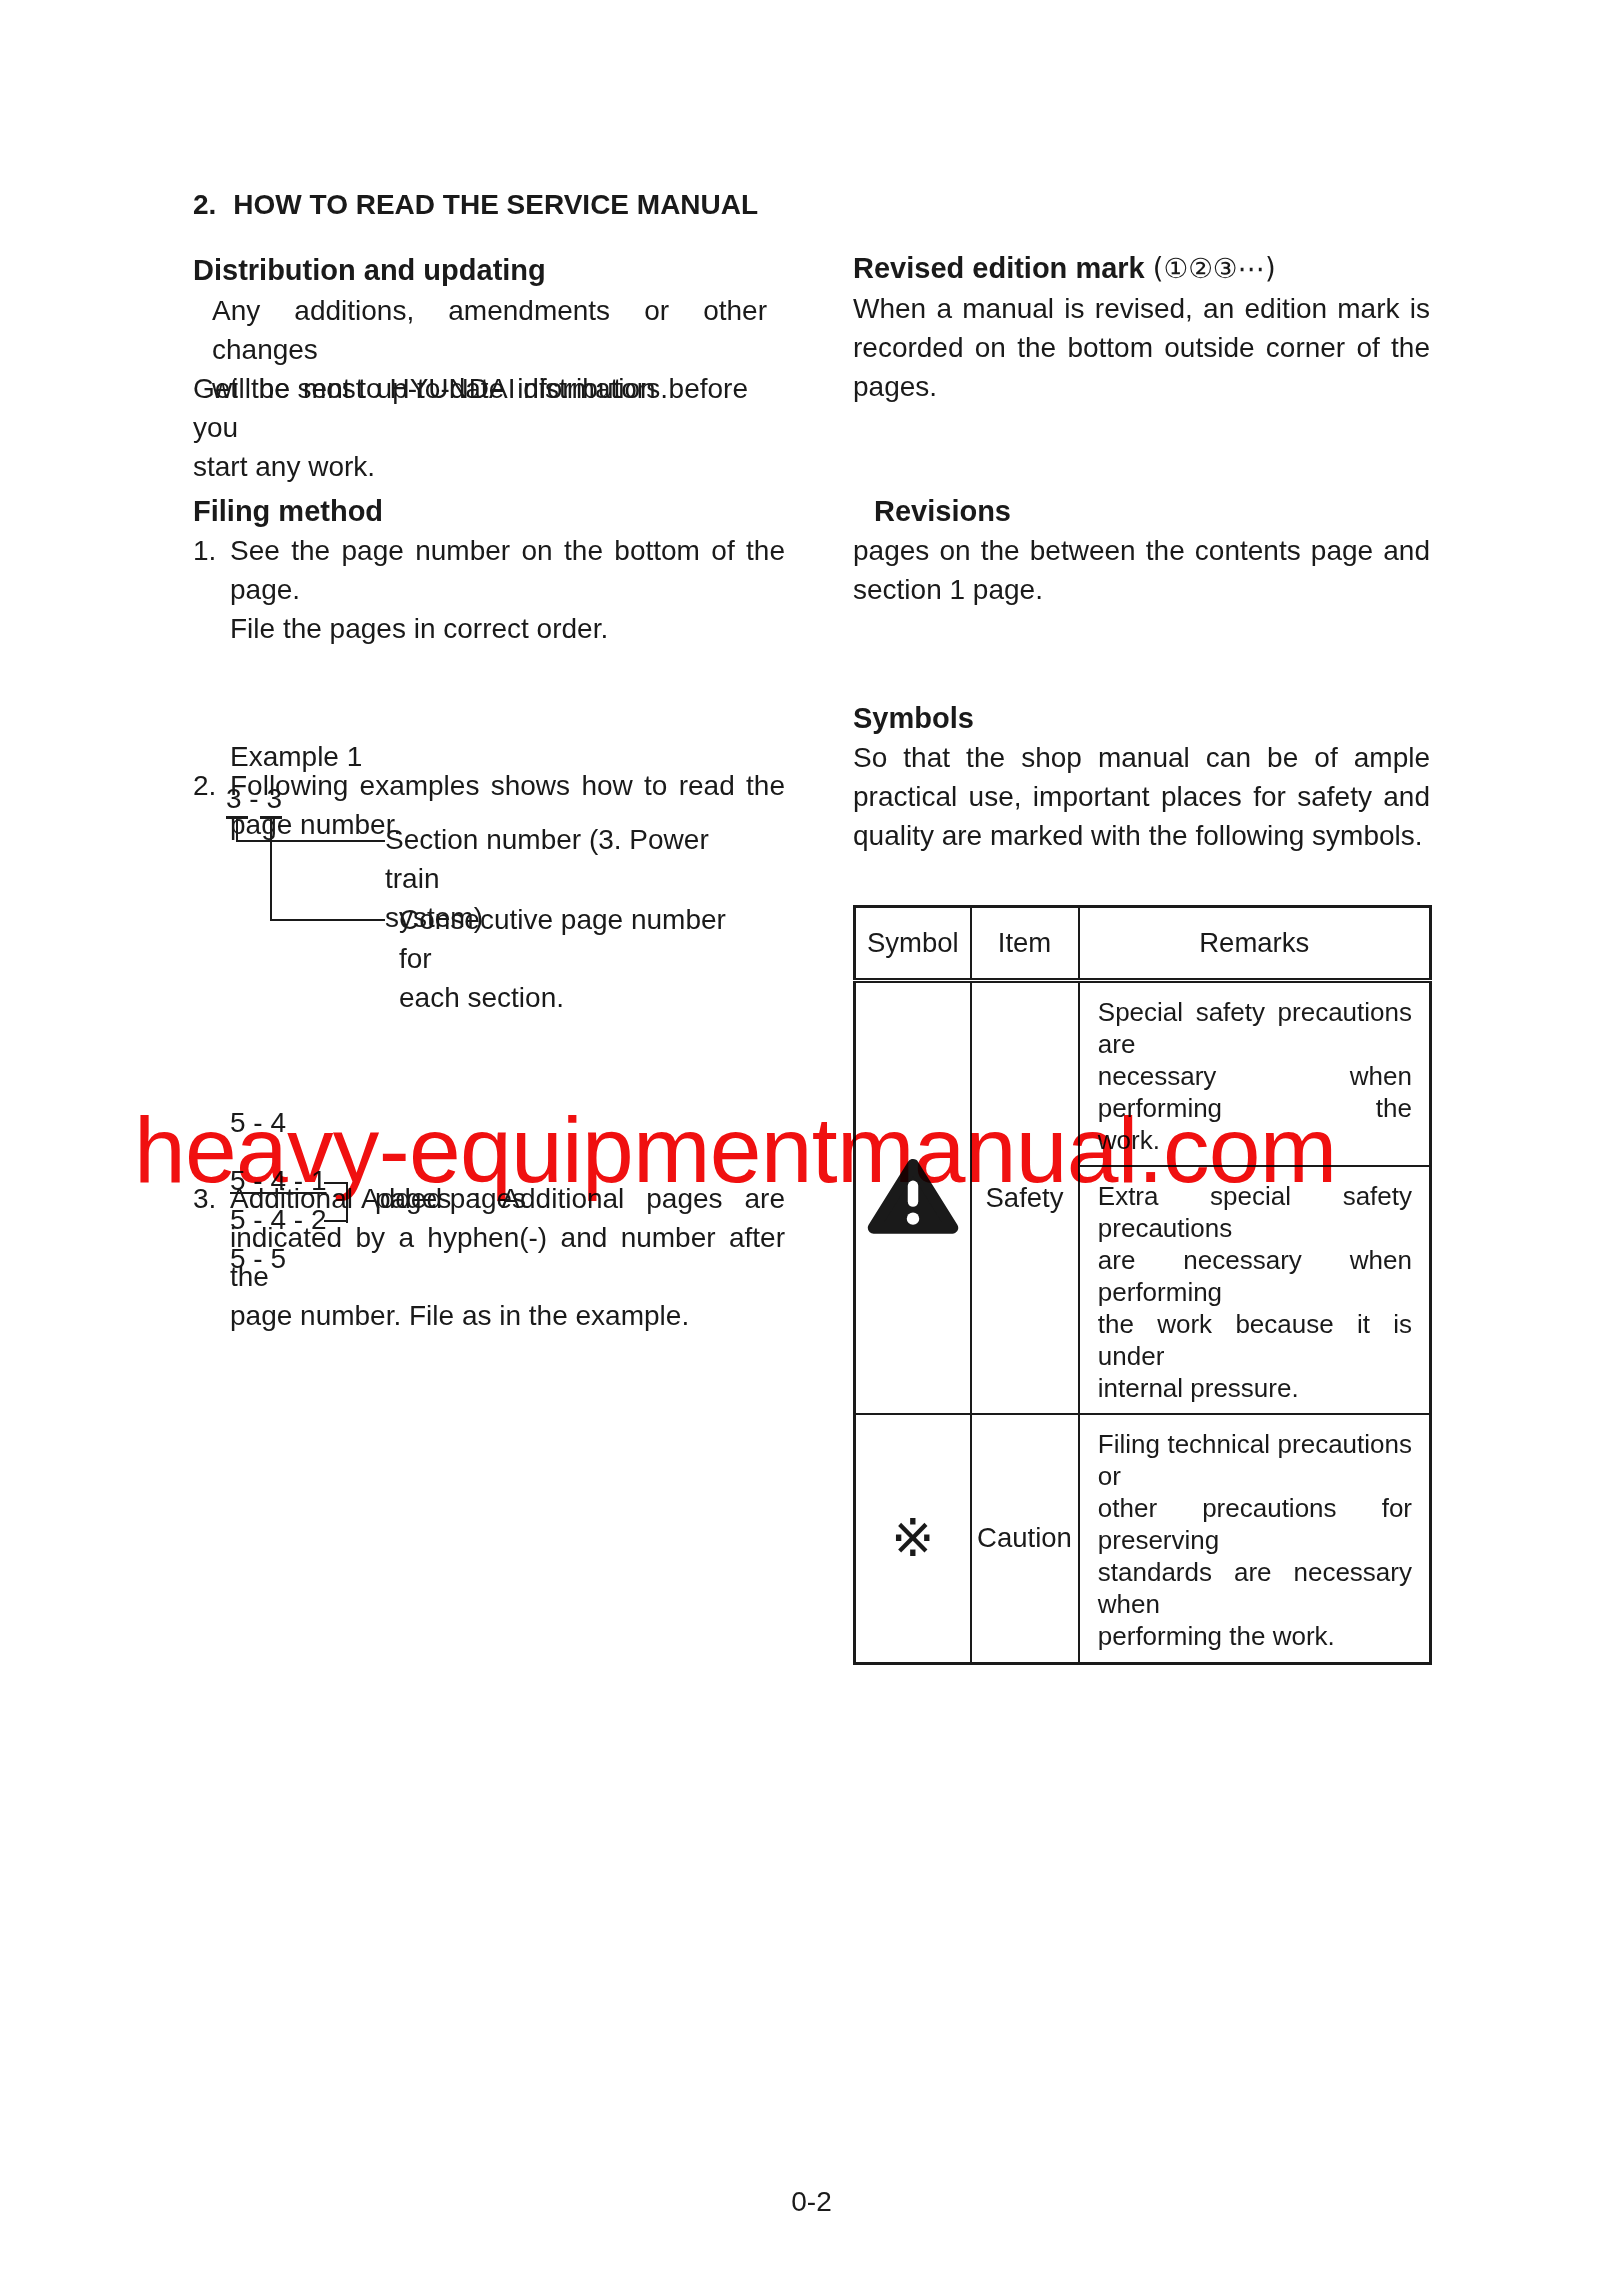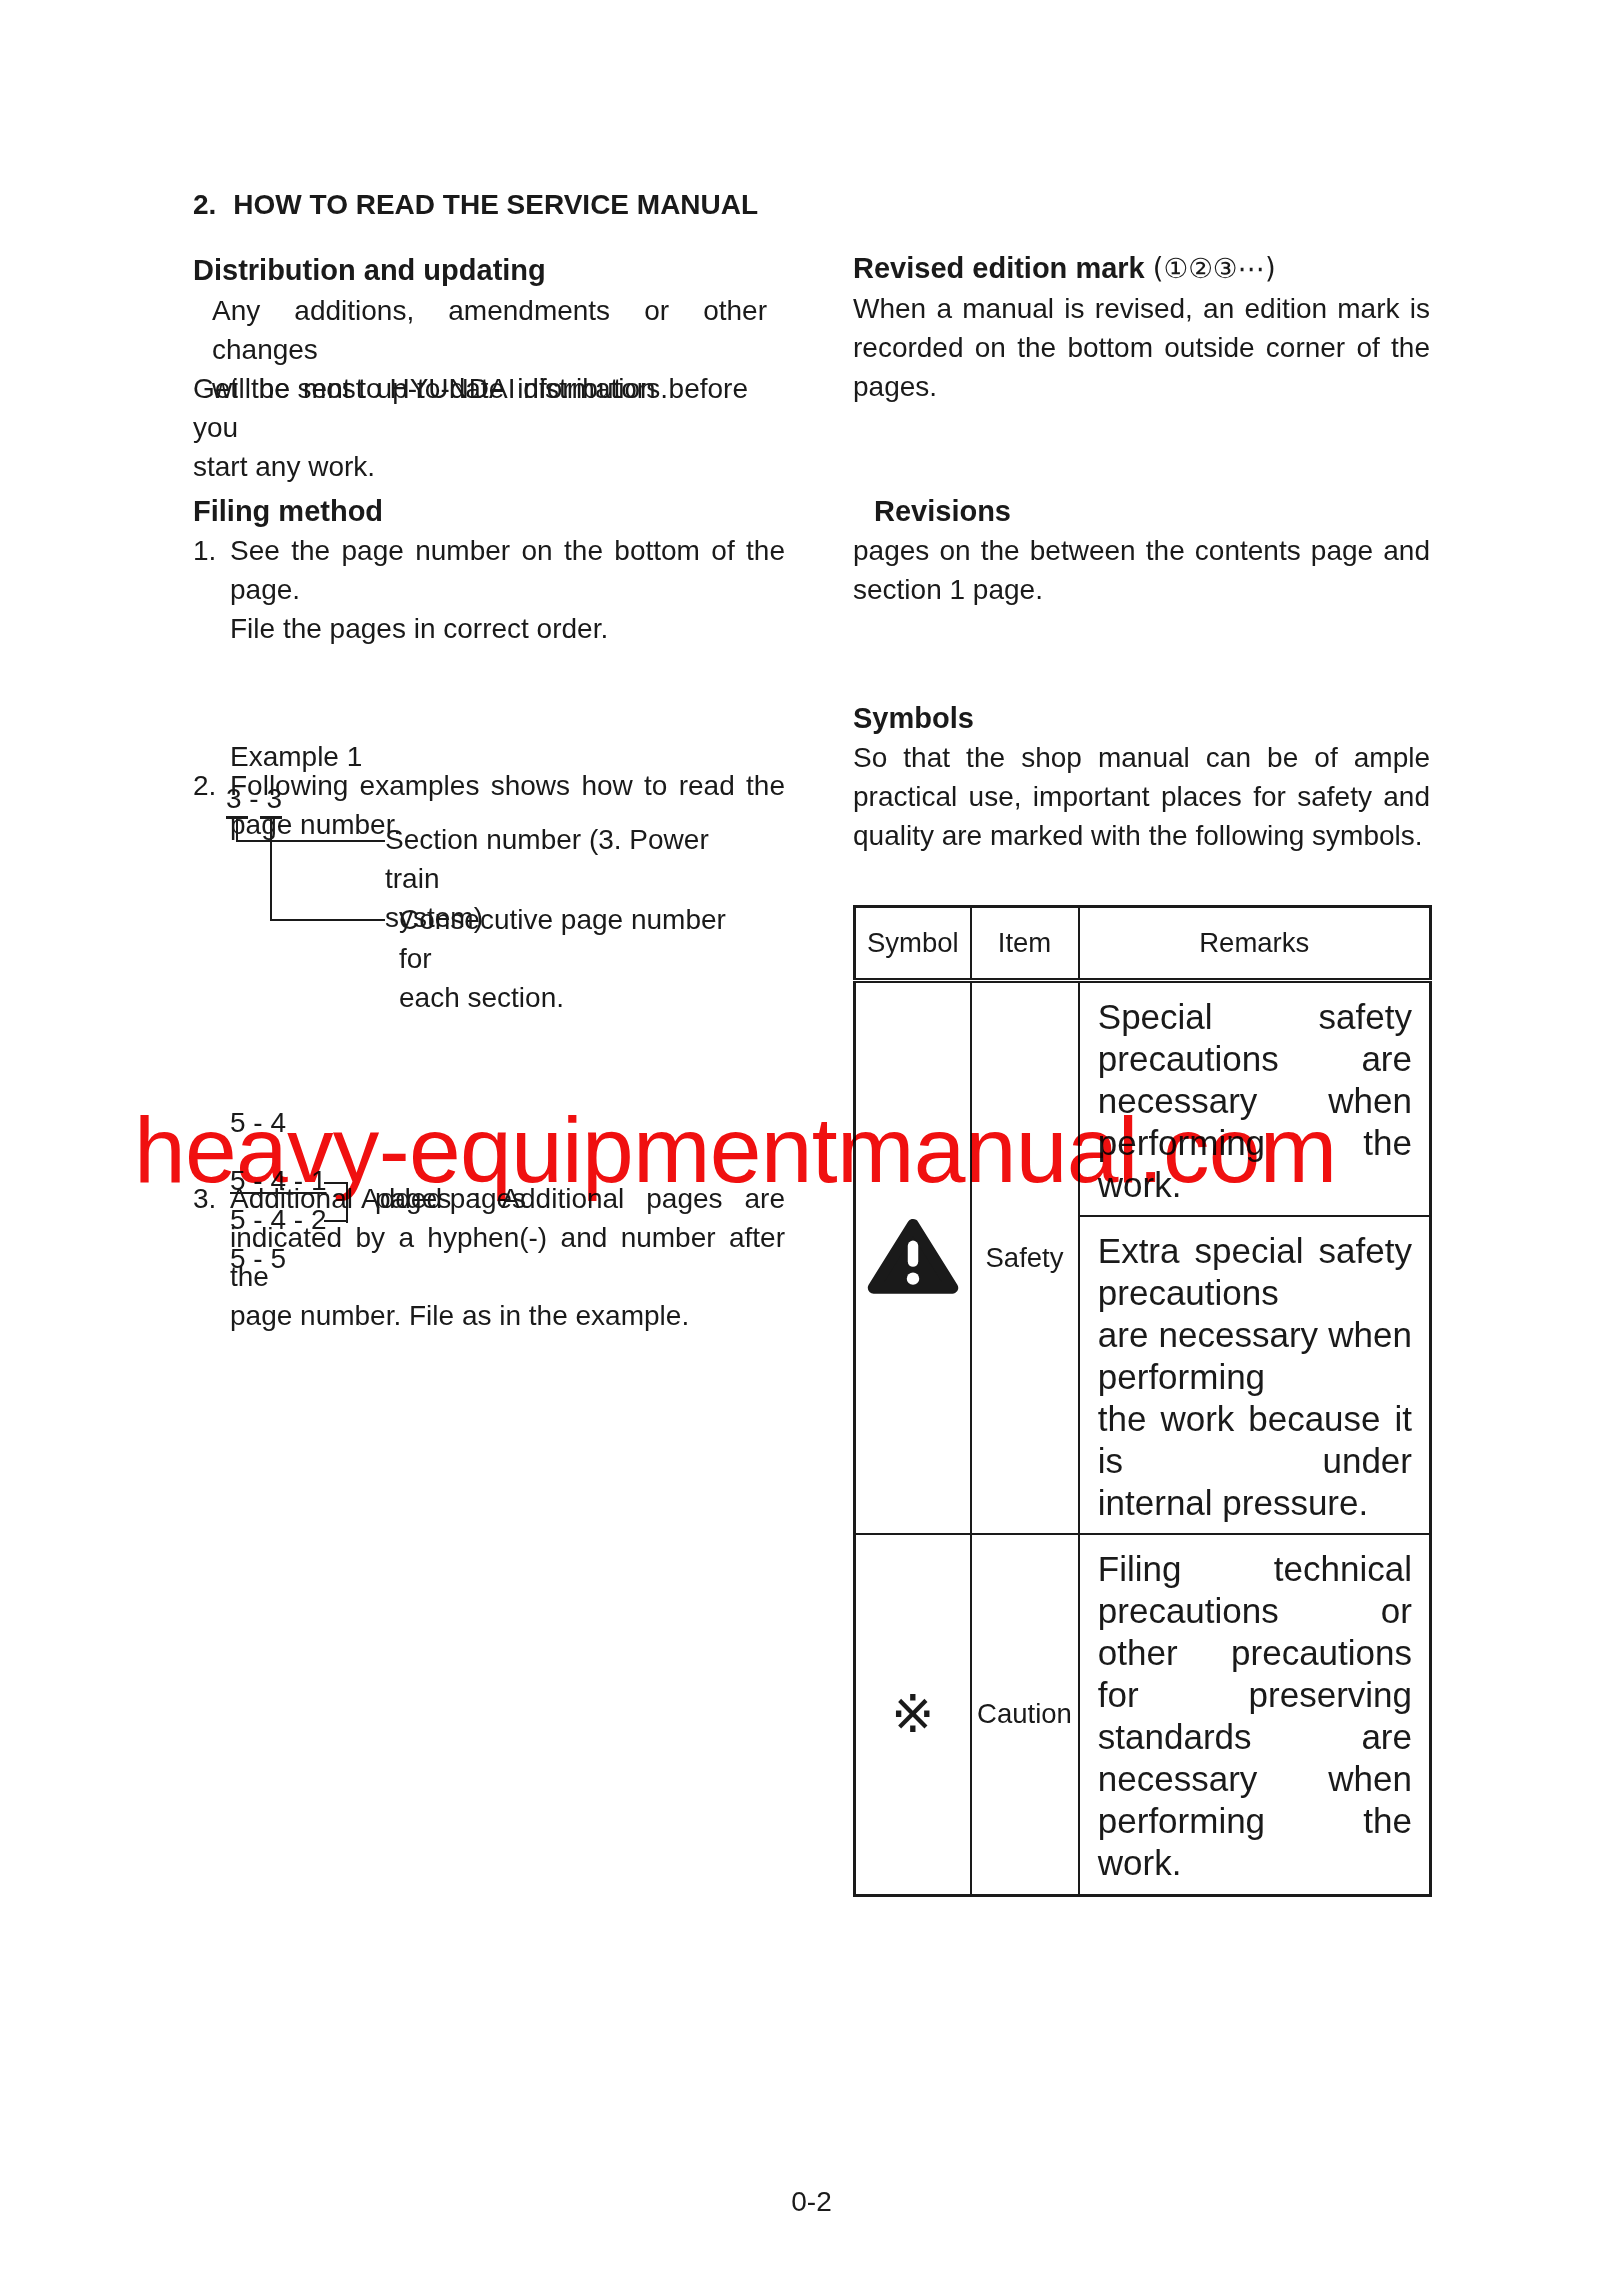--- a/index.html
+++ b/index.html
@@ -26,21 +26,21 @@
   .symtable{border-collapse:collapse;table-layout:fixed;width:576px;}
   .symtable th,.symtable td{border:2px solid #1a1a1a;}
   .symtable{border:3.3px solid #1a1a1a;}
   .symtable th{
     height:68px;font-weight:normal;font-size:27.5px;text-align:center;
     vertical-align:middle;border-bottom:5.9px double #1a1a1a;
   }
   .symtable td{vertical-align:middle;}
   .cell-center{text-align:center;}
   .remarks{
-    font-size:35px;line-height:42px;vertical-align:top !important;
+    font-size:26px;line-height:32px;vertical-align:top !important;
     padding:13px 17px 9.2px 18.3px;
   }
   .itemlabel{font-size:27.5px;text-align:center;}
   .caution-glyph{font-family:"DejaVu Sans",sans-serif;font-size:52px;line-height:52px;}
   .circled{font-family:"DejaVu Sans",sans-serif;font-weight:normal;font-size:27.5px;}
   .watermark{
     font-size:93px;line-height:79px;font-weight:normal;white-space:nowrap;
     mix-blend-mode:multiply;z-index:6;letter-spacing:-0.7px;
   }
   .pagenum{width:1623px;text-align:center;font-size:28px;line-height:39px;}

